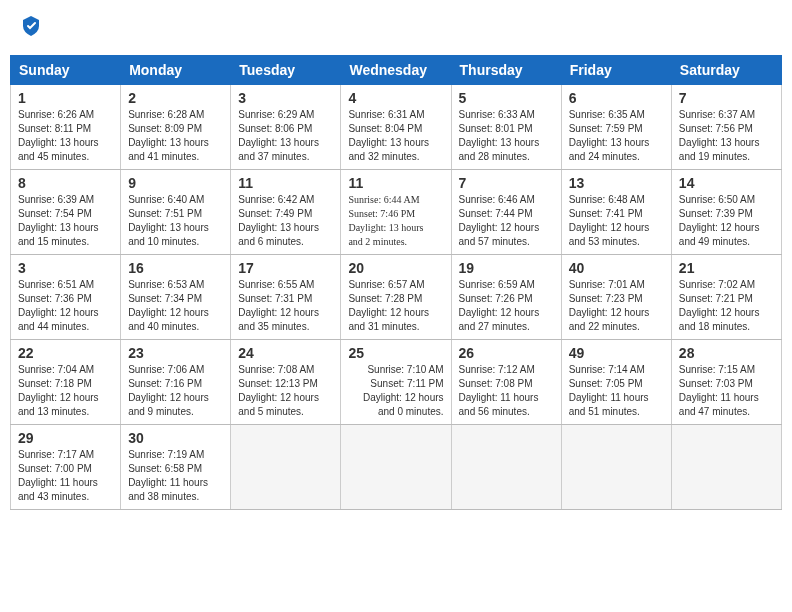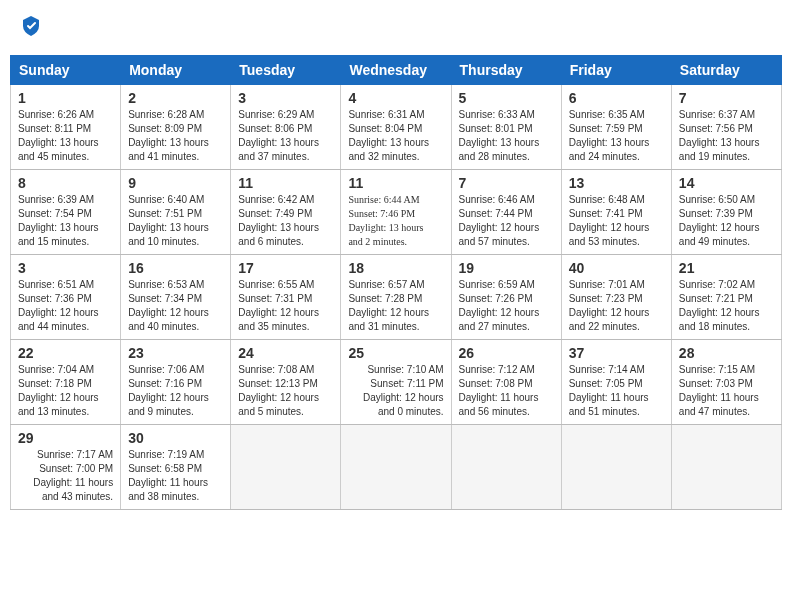--- a/index.html
+++ b/index.html
@@ -238,21 +238,21 @@
 and 40 minutes.</div>
         </td>
         <td>
           <span class="day-num">17</span>
           <div class="day-info" style="white-space: pre-line;">Sunrise: 6:55 AM
 Sunset: 7:31 PM
 Daylight: 12 hours
 and 35 minutes.</div>
         </td>
         <td>
-          <span class="day-num">18</span>
+          <span class="day-num">20</span>
           <div class="day-info" style="white-space: pre-line;">Sunrise: 6:57 AM
 Sunset: 7:28 PM
 Daylight: 12 hours
 and 31 minutes.</div>
         </td>
         <td>
           <span class="day-num">19</span>
           <div class="day-info" style="white-space: pre-line;">Sunrise: 6:59 AM
 Sunset: 7:26 PM
 Daylight: 12 hours
@@ -303,38 +303,38 @@
 and 0 minutes.</div>
         </td>
         <td>
           <span class="day-num">26</span>
           <div class="day-info" style="white-space: pre-line;">Sunrise: 7:12 AM
 Sunset: 7:08 PM
 Daylight: 11 hours
 and 56 minutes.</div>
         </td>
         <td>
-          <span class="day-num">37</span>
+          <span class="day-num">49</span>
           <div class="day-info" style="white-space: pre-line;">Sunrise: 7:14 AM
 Sunset: 7:05 PM
 Daylight: 11 hours
 and 51 minutes.</div>
         </td>
         <td>
           <span class="day-num">28</span>
           <div class="day-info" style="white-space: pre-line;">Sunrise: 7:15 AM
 Sunset: 7:03 PM
 Daylight: 11 hours
 and 47 minutes.</div>
         </td>
       </tr>
       <tr class="week-row">
         <td>
           <span class="day-num">29</span>
-          <div class="day-info" style="white-space: pre-line; text-align: right;">Sunrise: 7:17 AM
+          <div class="day-info" style="white-space: pre-line;">Sunrise: 7:17 AM
 Sunset: 7:00 PM
 Daylight: 11 hours
 and 43 minutes.</div>
         </td>
         <td>
           <span class="day-num">30</span>
           <div class="day-info" style="white-space: pre-line;">Sunrise: 7:19 AM
 Sunset: 6:58 PM
 Daylight: 11 hours
 and 38 minutes.</div>

